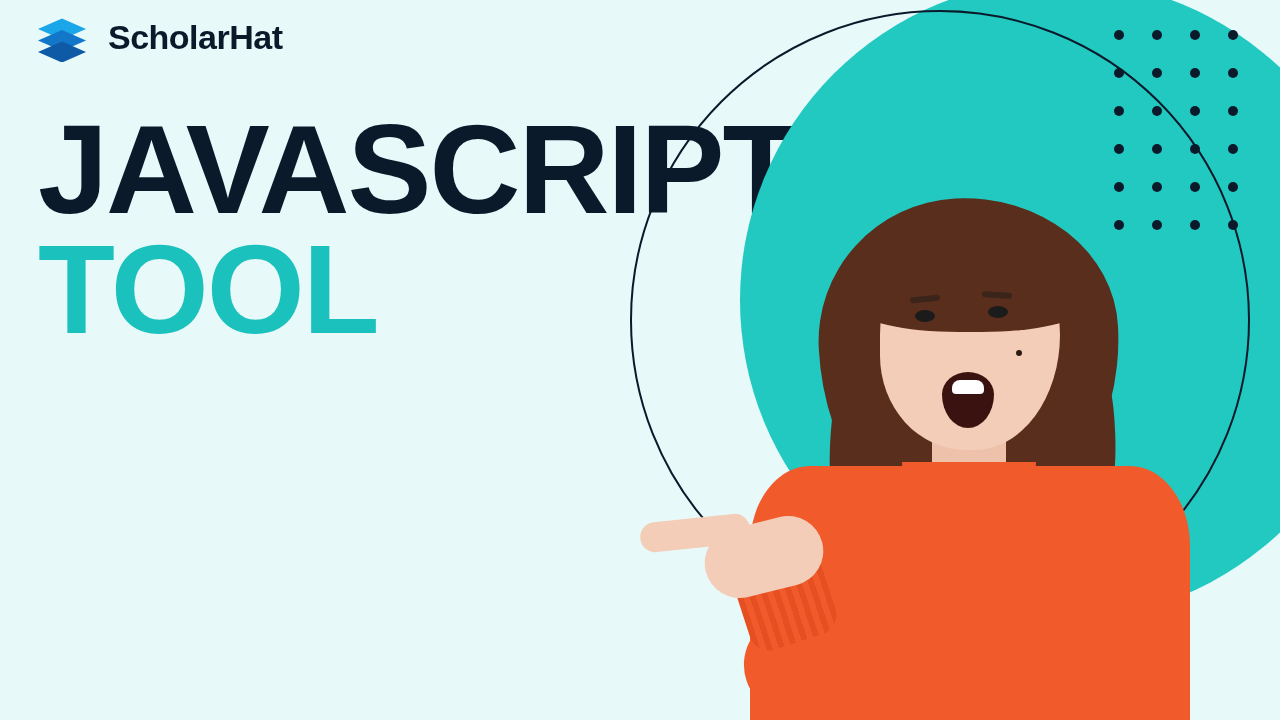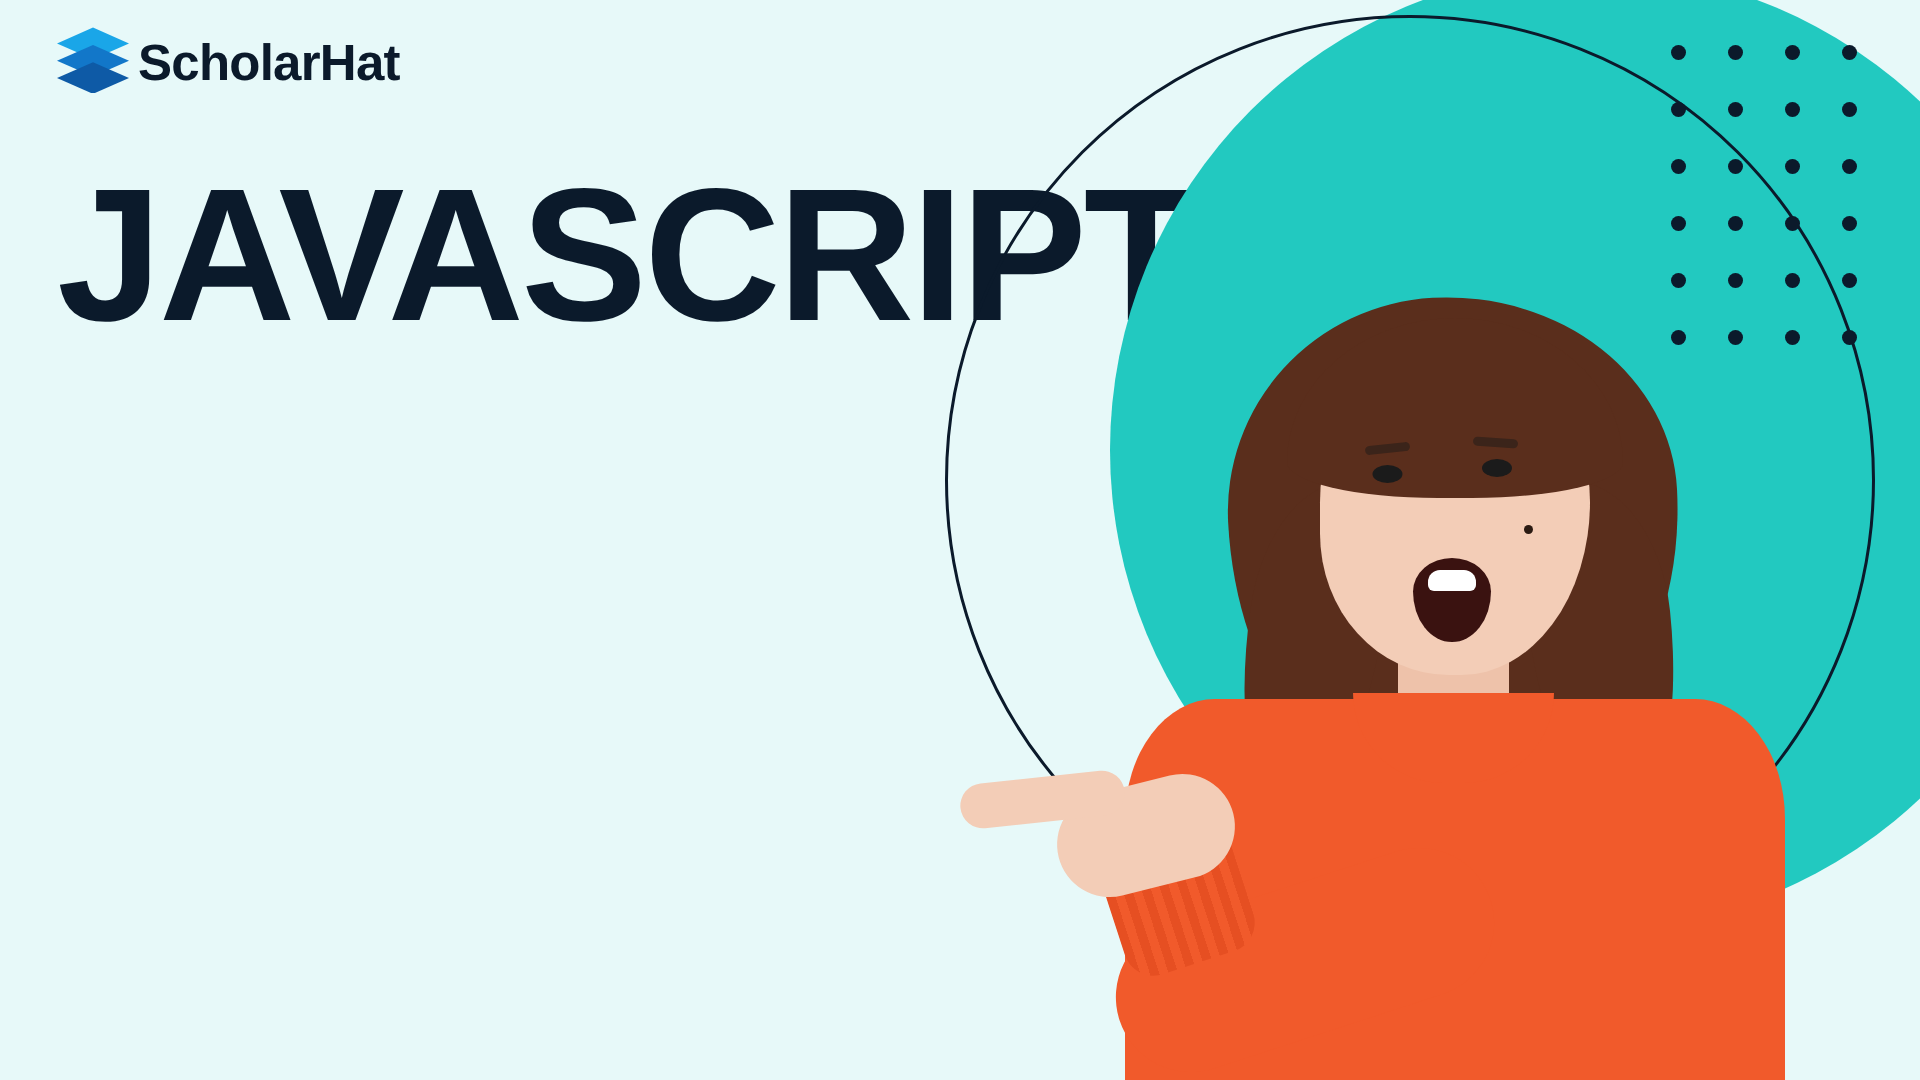--- a/index.html
+++ b/index.html
@@ -9,22 +9,22 @@
     font-family: "Arial Black", "Helvetica Neue", Helvetica, Arial, sans-serif;
     position: relative;
   }
 
   
   .logo {
     position: absolute;
     top: 18px;
     left: 38px;
     display: flex;
-    align-items: flex-end;
-    gap: 6px;
+    align-items: flex-start;
+    gap: 22px;
   }
   .logo .mark { width: 48px; height: 44px; position: relative; }
   .logo .mark svg { width: 100%; height: 100%; display: block; }
   .logo .word {
     font-family: "Segoe UI", "Helvetica Neue", Arial, sans-serif;
     font-weight: 800;
     font-size: 34px;
     color: #0b1a2b;
     letter-spacing: -0.5px;
   }
@@ -209,20 +209,21 @@
       <polygon points="50,0 100,22 50,44 0,22" fill="#1aa6e8"></polygon>
       <polygon points="50,24 100,46 50,68 0,46" fill="#1277c9"></polygon>
       <polygon points="50,48 100,70 50,92 0,70" fill="#0e5aa6"></polygon>
     </svg>
   </span>
   <span class="word">ScholarHat</span>
 </div>
 
 <div class="headline">
   <div class="l1">Javascript</div>
+  <div class="l3">Tool</div>
 </div>
 
 <div class="graphic">
   <div class="teal-disc"></div>
   <div class="ring"></div>
   <div class="dots">
     <span></span>
       <span></span>
       <span></span>
       <span></span>

